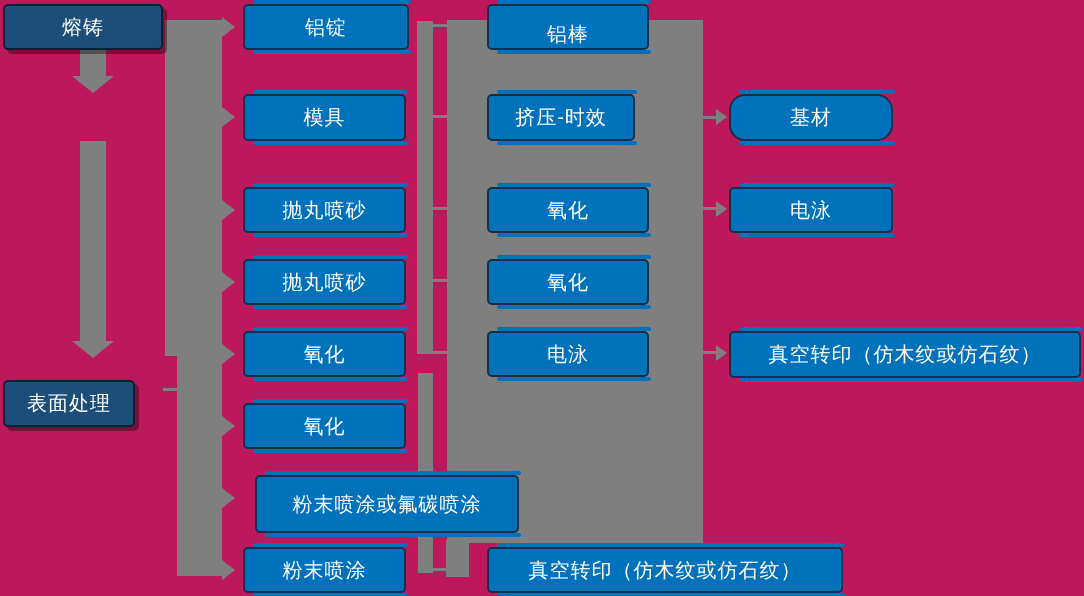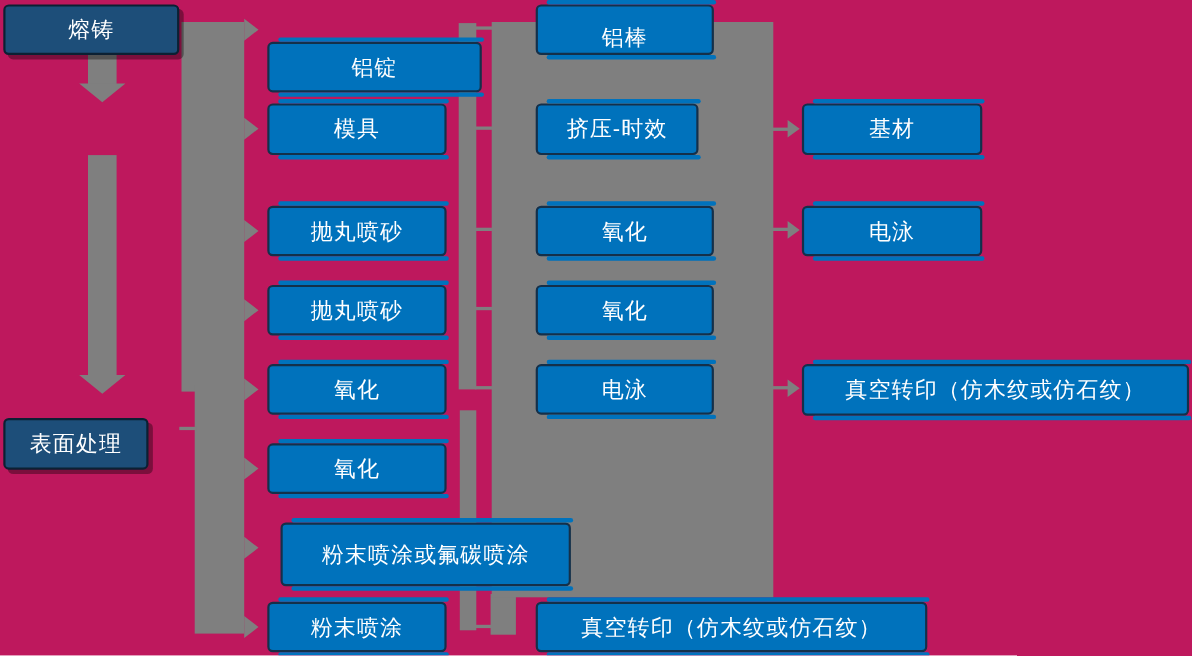--- a/index.html
+++ b/index.html
@@ -72,21 +72,21 @@
     <div class="arrow right-sm" style="left: 716px; top: 201px;"></div>
     <div class="arrow right-sm" style="left: 716px; top: 345px;"></div>
     <div class="arrow down" style="left: 72px; top: 76px;"></div>
     <div class="arrow down" style="left: 72px; top: 341px;"></div>
     <div class="node dark" style="left: 3px; top: 4px; width: 160px; height: 46px;">
       <span class="node-label">熔铸</span>
     </div>
     <div class="node dark" style="left: 3px; top: 380px; width: 132px; height: 47px;">
       <span class="node-label">表面处理</span>
     </div>
-    <div class="node light" style="left: 243px; top: 4px; width: 195px; height: 46px; margin-top: 34px;">
+    <div class="node light" style="left: 243px; top: 4px; width: 166px; height: 46px;">
       <span class="node-label">铝锭</span>
     </div>
     <div class="node light" style="left: 243px; top: 94px; width: 163px; height: 47px;">
       <span class="node-label">模具</span>
     </div>
     <div class="node light" style="left: 243px; top: 187px; width: 163px; height: 46px;">
       <span class="node-label">抛丸喷砂</span>
     </div>
     <div class="node light" style="left: 243px; top: 259px; width: 163px; height: 46px;">
       <span class="node-label">抛丸喷砂</span>
@@ -114,21 +114,21 @@
     </div>
     <div class="node light" style="left: 487px; top: 259px; width: 162px; height: 46px;">
       <span class="node-label">氧化</span>
     </div>
     <div class="node light" style="left: 487px; top: 331px; width: 162px; height: 46px;">
       <span class="node-label">电泳</span>
     </div>
     <div class="node light" style="left: 487px; top: 547px; width: 356px; height: 46px;">
       <span class="node-label">真空转印（仿木纹或仿石纹）</span>
     </div>
-    <div class="node light" style="left: 729px; top: 94px; width: 164px; height: 47px;">
+    <div class="node light" style="left: 729px; top: 94px; width: 164px; height: 47px; border-radius: 16px;">
       <span class="node-label">基材</span>
     </div>
     <div class="node light" style="left: 729px; top: 187px; width: 164px; height: 46px;">
       <span class="node-label">电泳</span>
     </div>
     <div class="node light" style="left: 729px; top: 331px; width: 352px; height: 47px;">
       <span class="node-label">真空转印（仿木纹或仿石纹）</span>
     </div>
   </div>
 

